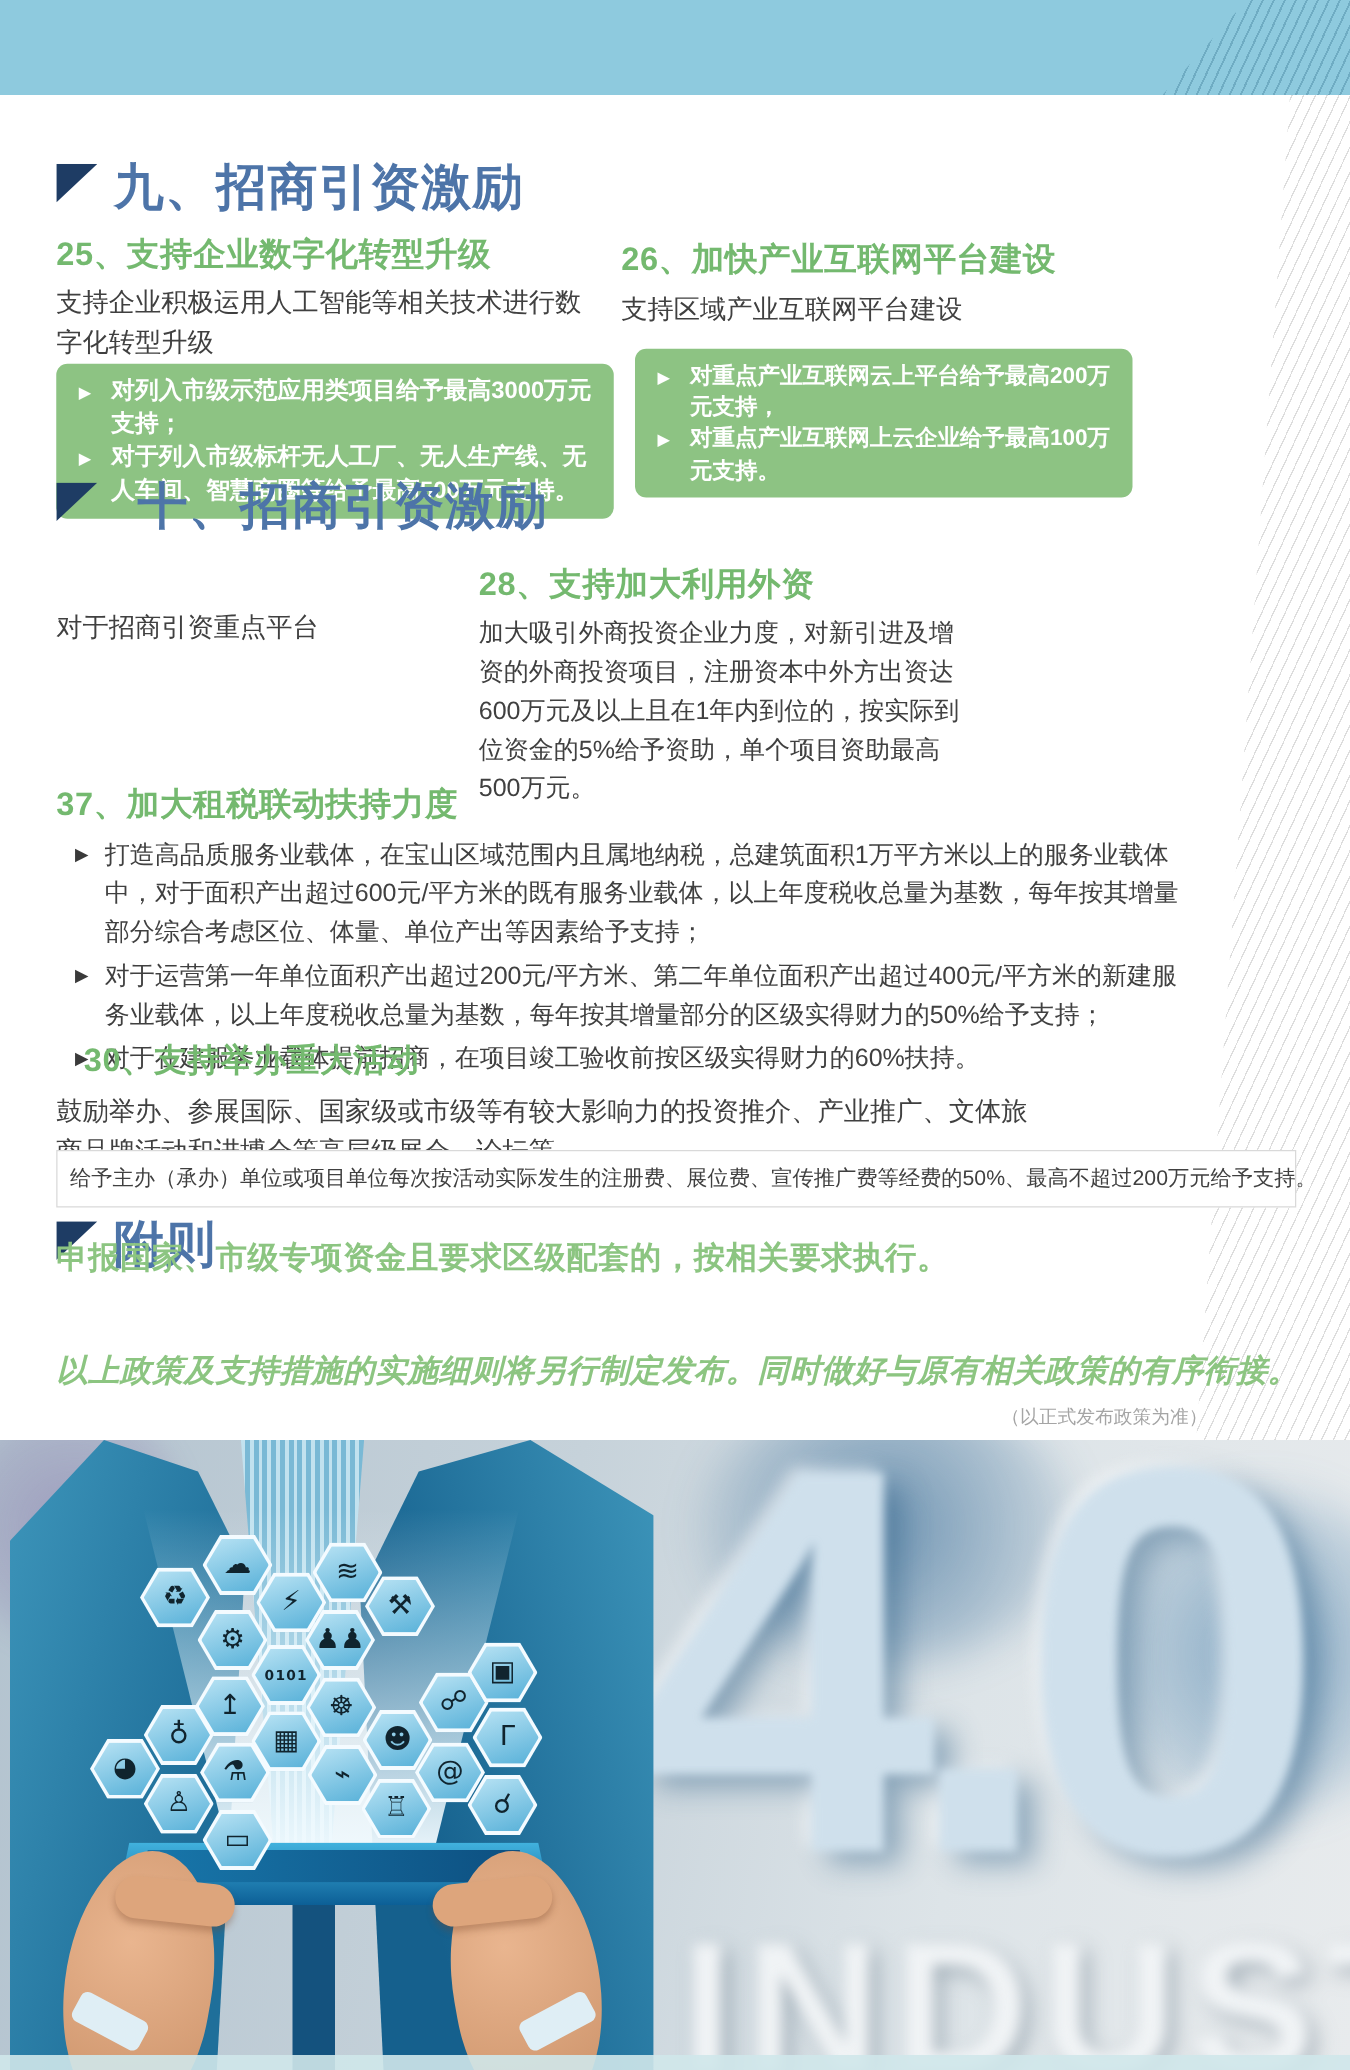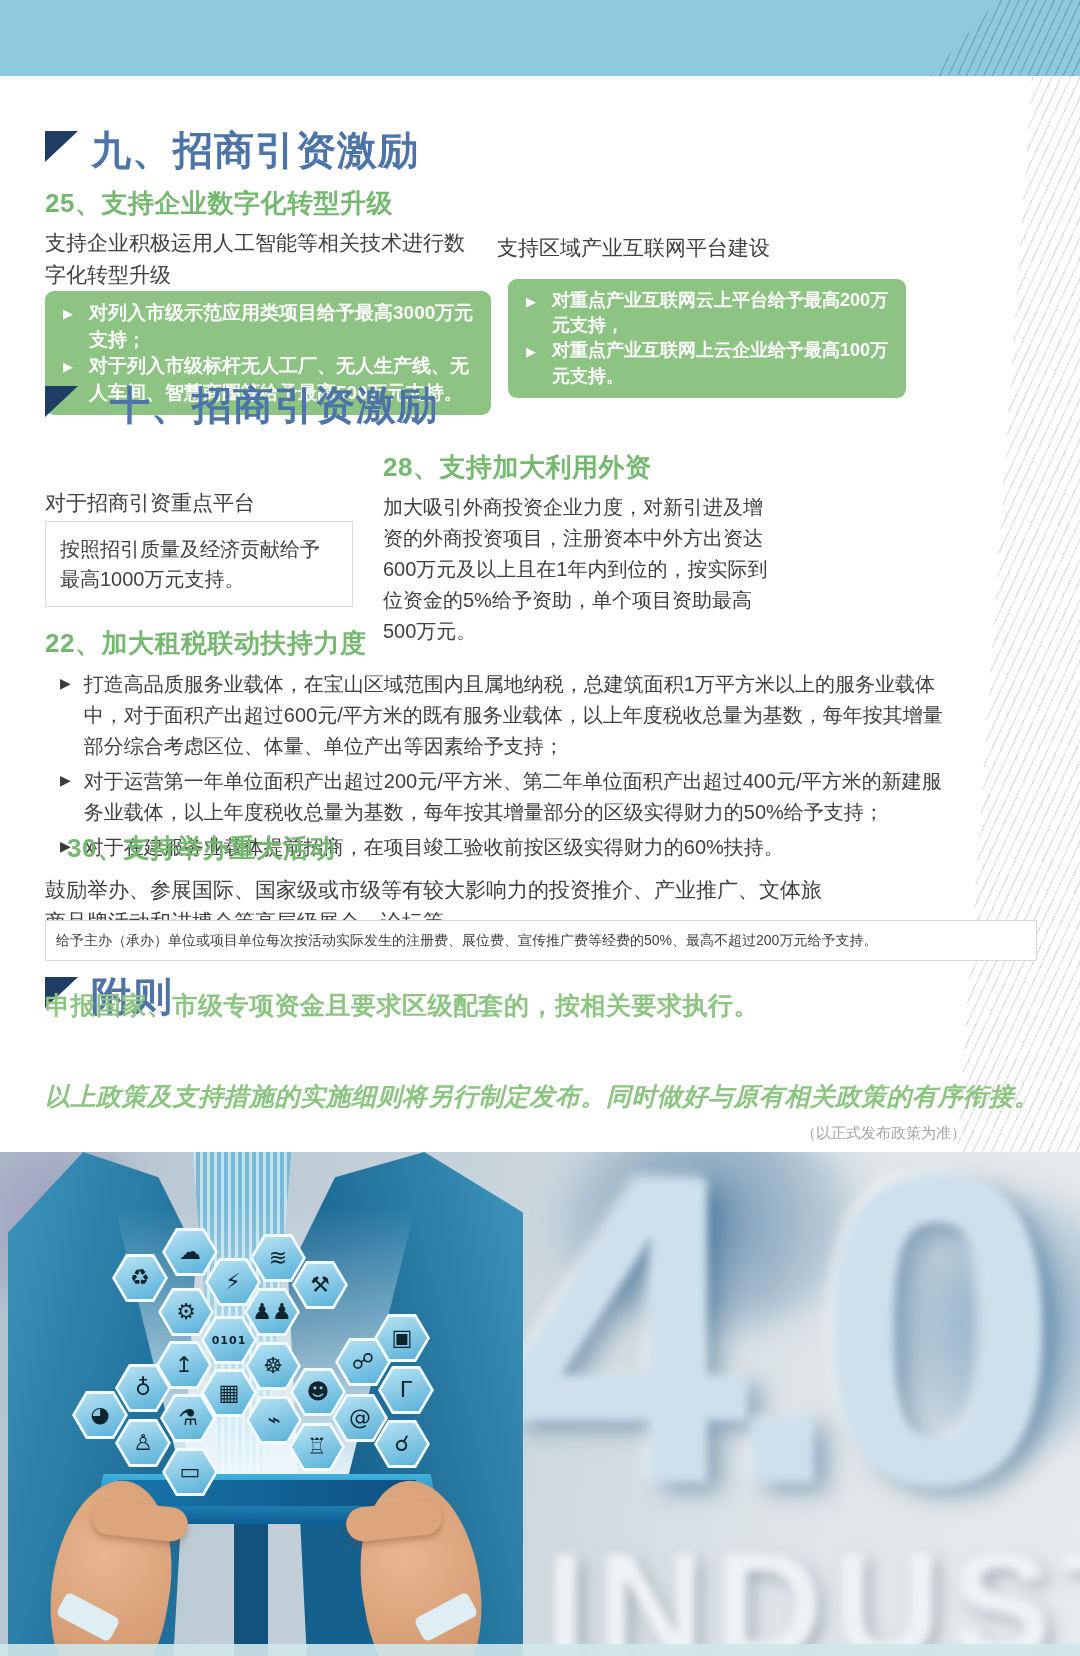--- a/index.html
+++ b/index.html
@@ -102,63 +102,63 @@
     <div class="gline">
       <span class="tri">▶</span>
       <span>对列入市级示范应用类项目给予最高3000万元支持；</span>
     </div>
     <div class="gline">
       <span class="tri">▶</span>
       <span>对于列入市级标杆无人工厂、无人生产线、无人车间、智慧商圈等给予最高500万元支持。</span>
     </div>
   </div>
 
+  <div class="h-sub" style="left:497px;top:190px;">26、加快产业互联网平台建设</div>
   <div class="body-text" style="left:497px;top:232px;width:420px;">支持区域产业互联网平台建设</div>
   <div class="gbox" style="left:508px;top:279px;width:398px;font-size:18px;">
     <div class="gline">
       <span class="tri">▶</span>
       <span>对重点产业互联网云上平台给予最高200万元支持，</span>
     </div>
     <div class="gline">
       <span class="tri">▶</span>
       <span>对重点产业互联网上云企业给予最高100万元支持。</span>
     </div>
   </div>
 
   <div class="h-main" style="left:45px;top:383px;gap:32px;">
     <span class="corner"></span>
     <span>十、招商引资激励</span>
   </div>
 
   <div class="body-text" style="left:45px;top:487px;">对于招商引资重点平台</div>
-  <div class="obox" style="left:45px;top:521px;width:308px;font-size:20px;">按照招引质量及经济贡献给予最高1000万元支持。</div>
 
   <div class="h-sub" style="left:383px;top:450px;">28、支持加大利用外资</div>
   <div class="body-text" style="left:383px;top:492px;width:398px;font-size:20px;line-height:1.55;">加大吸引外商投资企业力度，对新引进及增资的外商投资项目，注册资本中外方出资达600万元及以上且在1年内到位的，按实际到位资金的5%给予资助，单个项目资助最高500万元。</div>
 
 
-  <div class="h-sub" style="left:45px;top:626px;">22、加大租税联动扶持力度</div>
+  <div class="h-sub" style="left:45px;top:626px;">37、加大租税联动扶持力度</div>
   <div style="position:absolute;left:58px;top:669px;width:890px;font-size:20px;">
     <div class="brow">
       <span class="tri">▶</span>
       <span style="line-height:1.55;">打造高品质服务业载体，在宝山区域范围内且属地纳税，总建筑面积1万平方米以上的服务业载体中，对于面积产出超过600元/平方米的既有服务业载体，以上年度税收总量为基数，每年按其增量部分综合考虑区位、体量、单位产出等因素给予支持；</span>
     </div>
     <div class="brow">
       <span class="tri">▶</span>
       <span style="line-height:1.55;">对于运营第一年单位面积产出超过200元/平方米、第二年单位面积产出超过400元/平方米的新建服务业载体，以上年度税收总量为基数，每年按其增量部分的区级实得财力的50%给予支持；</span>
     </div>
     <div class="brow">
       <span class="tri">▶</span>
       <span style="line-height:1.55;">对于在建服务业载体提前招商，在项目竣工验收前按区级实得财力的60%扶持。</span>
     </div>
   </div>
 
   <div class="h-sub" style="left:45px;top:831px;margin-left:22px;">30、支持举办重大活动</div>
   <div class="body-text" style="left:45px;top:874px;width:790px;">鼓励举办、参展国际、国家级或市级等有较大影响力的投资推介、产业推广、文体旅商品牌活动和进博会等高层级展会、论坛等，</div>
-  <div class="obox" style="left:45px;top:920px;width:992px;font-size:14px;white-space:nowrap;padding:9px 10px;">给予主办（承办）单位或项目单位每次按活动实际发生的注册费、展位费、宣传推广费等经费的50%、最高不超过200万元给予支持。</div>
+  <div class="obox" style="left:45px;top:920px;width:992px;font-size:17px;white-space:nowrap;padding:9px 10px;">给予主办（承办）单位或项目单位每次按活动实际发生的注册费、展位费、宣传推广费等经费的50%、最高不超过200万元给予支持。</div>
 
   <div class="h-main" style="left:45px;top:974px;">
     <span class="corner"></span>
     <span>附则</span>
   </div>
   <div class="app-line" style="left:45px;top:989px;">申报国家、市级专项资金且要求区级配套的，按相关要求执行。</div>
   <div class="app-line" style="left:45px;top:1080px;font-style:italic;">以上政策及支持措施的实施细则将另行制定发布。同时做好与原有相关政策的有序衔接。</div>
   <div class="official-note" style="left:600px;top:1124px;width:366px;">（以正式发布政策为准）</div>
 
   <div class="photo">

